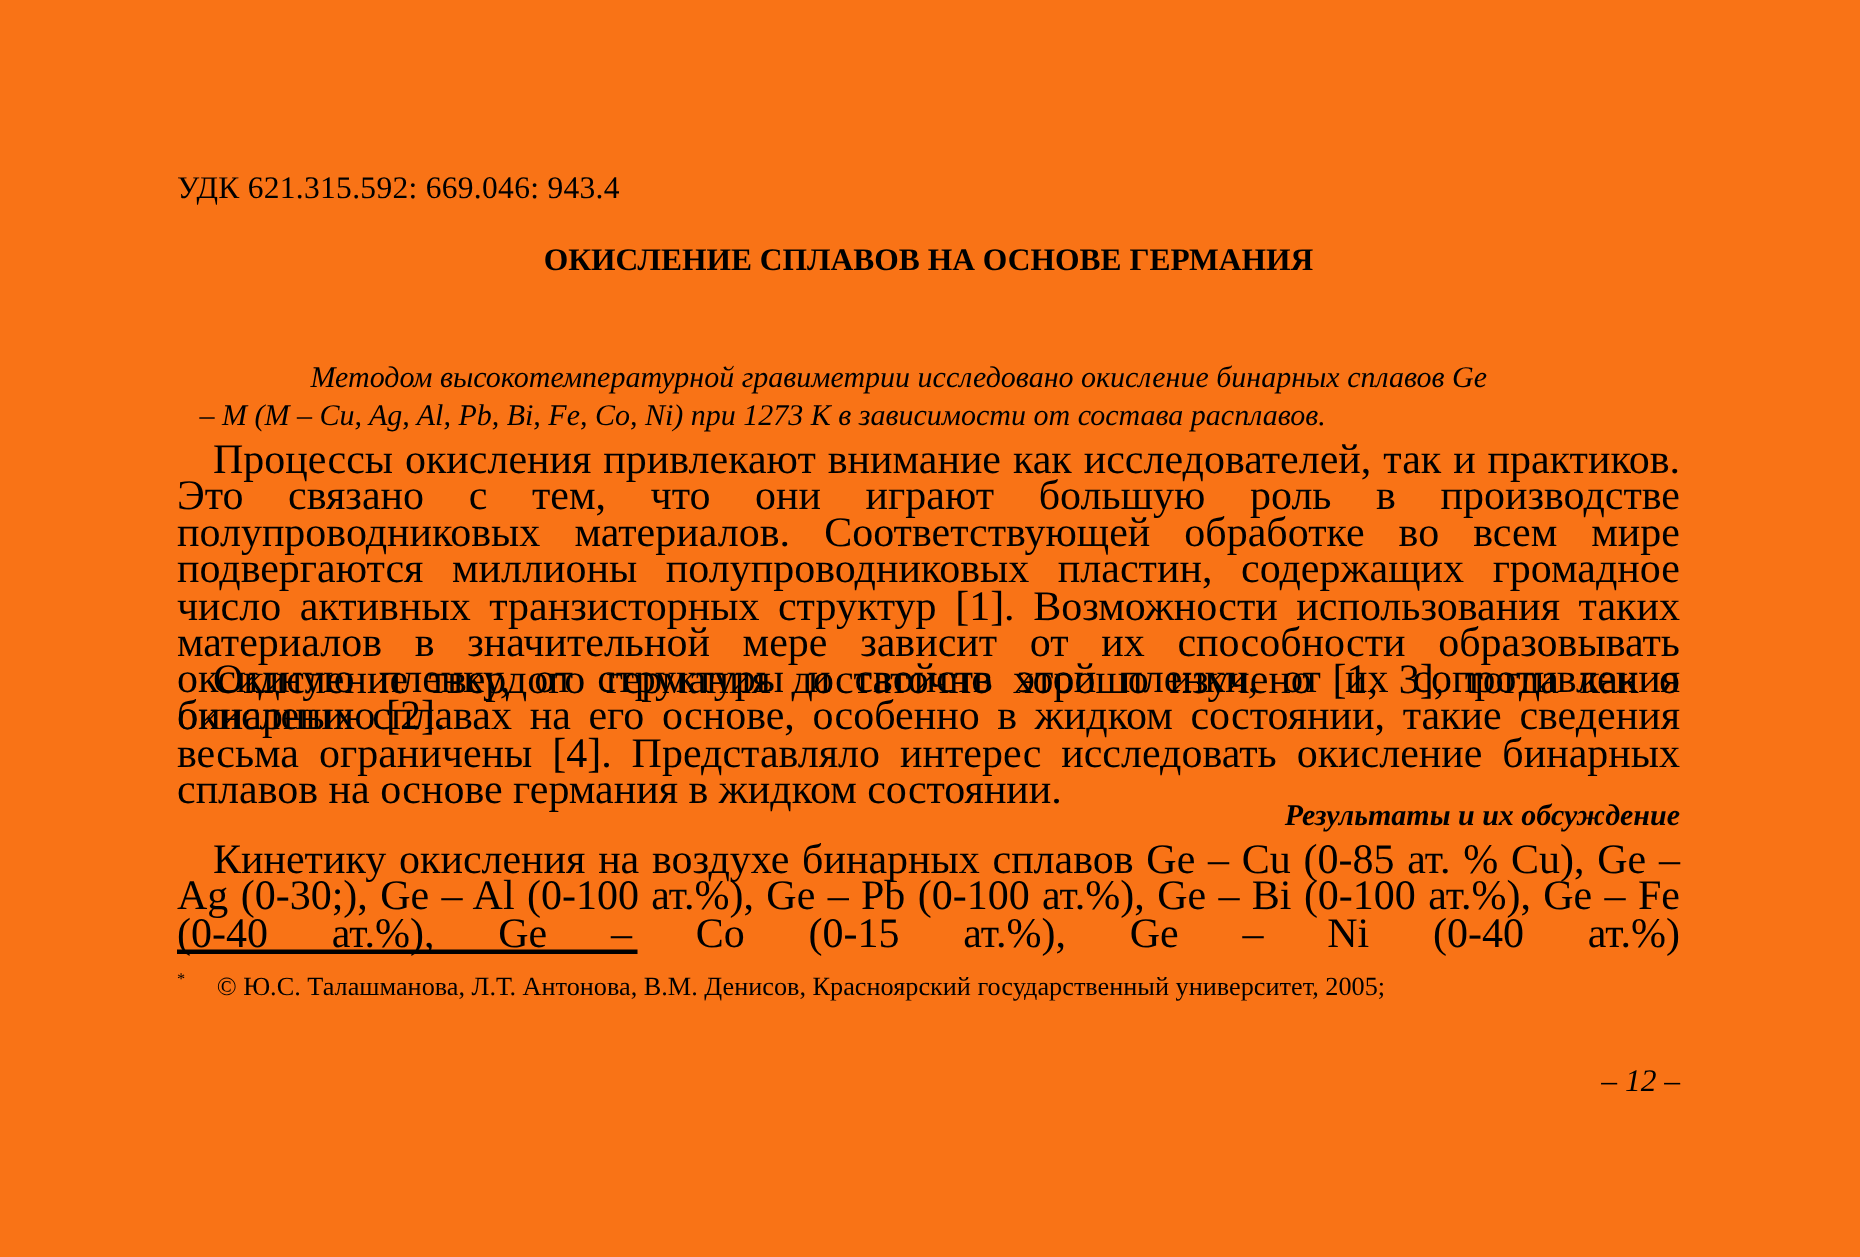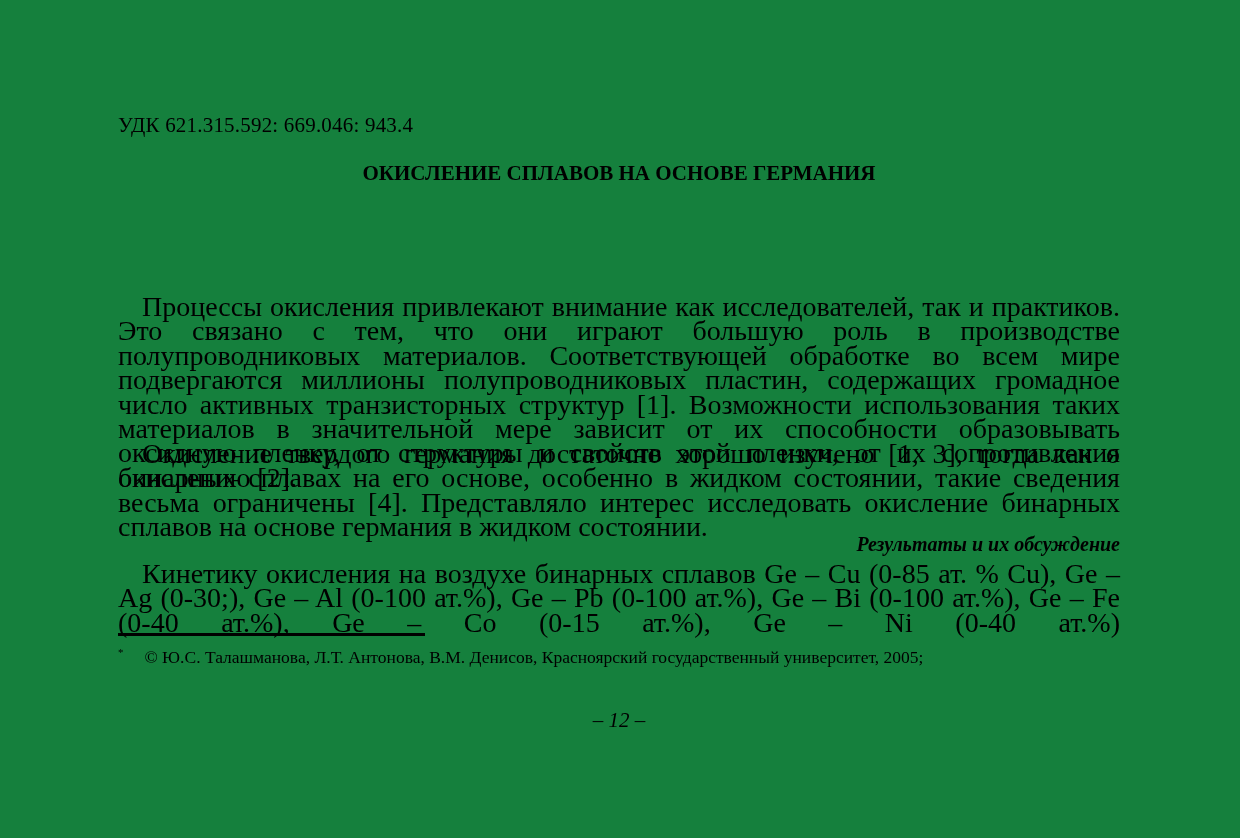--- a/index.html
+++ b/index.html
@@ -4,21 +4,21 @@
 <style>
   html, body {
     margin: 0;
     padding: 0;
     background: #ffffff;
   }
   .page {
     position: relative;
     width: 1240px;
     height: 838px;
-    background: #15803d;
+    background: #f97316;
     color: #000000;
     font-family: "Liberation Serif", "DejaVu Serif", serif;
     overflow: hidden;
   }
   .udc {
     position: absolute;
     left: 118px;
     top: 113px;
     font-size: 21px;
     letter-spacing: 0.2px;
@@ -97,36 +97,38 @@
     width: 1002px;
     font-size: 17.5px;
     line-height: 27px;
   }
   .footnote .fn-text { margin-left: 21px; }
   .page-number {
     position: absolute;
     left: 118px;
     top: 708px;
     width: 1002px;
-    text-align: center;
+    text-align: right;
     font-style: italic;
     font-size: 21px;
   }
 </style>
 </head>
 <body>
 
 <div class="page">
 
   <div class="udc">УДК 621.315.592: 669.046: 943.4</div>
 
   <div class="title">ОКИСЛЕНИЕ СПЛАВОВ НА ОСНОВЕ ГЕРМАНИЯ</div>
 
 
   <div class="abstract">
+    <span class="abs-line first">Методом высокотемпературной гравиметрии исследовано окисление бинарных сплавов Ge</span>
+    <span class="abs-line">– M (M – Cu, Ag, Al, Pb, Bi, Fe, Co, Ni) при 1273 К в зависимости от состава расплавов.</span>
   </div>
 
   <div class="para" id="para1">Процессы окисления привлекают внимание как исследователей, так и практиков. Это связано с тем, что они играют большую роль в производстве полупроводниковых материалов. Соответствующей обработке во всем мире подвергаются миллионы полупроводниковых пластин, содержащих громадное число активных транзисторных структур [1]. Возможности использования таких материалов в значительной мере зависит от их способности образовывать оксидную пленку, от структуры и свойств этой пленки, от их сопротивления окислению [2].</div>
 
   <div class="para" id="para2">Окисление твердого германия достаточно хорошо изучено [1, 3], тогда как о бинарных сплавах на его основе, особенно в жидком состоянии, такие сведения весьма ограничены [4]. Представляло интерес исследовать окисление бинарных сплавов на основе германия в жидком состоянии.</div>
 
   <div class="section-heading">Результаты и их обсуждение</div>
 
   <div class="para" id="para3">Кинетику окисления на воздухе бинарных сплавов Ge – Cu (0-85 ат. % Cu), Ge –Ag (0-30;), Ge – Al (0-100 ат.%), Ge – Pb (0-100 ат.%), Ge – Bi (0-100 ат.%), Ge – Fe (0-40 ат.%), Ge – Co (0-15 ат.%), Ge – Ni (0-40 ат.%)</div>
 

